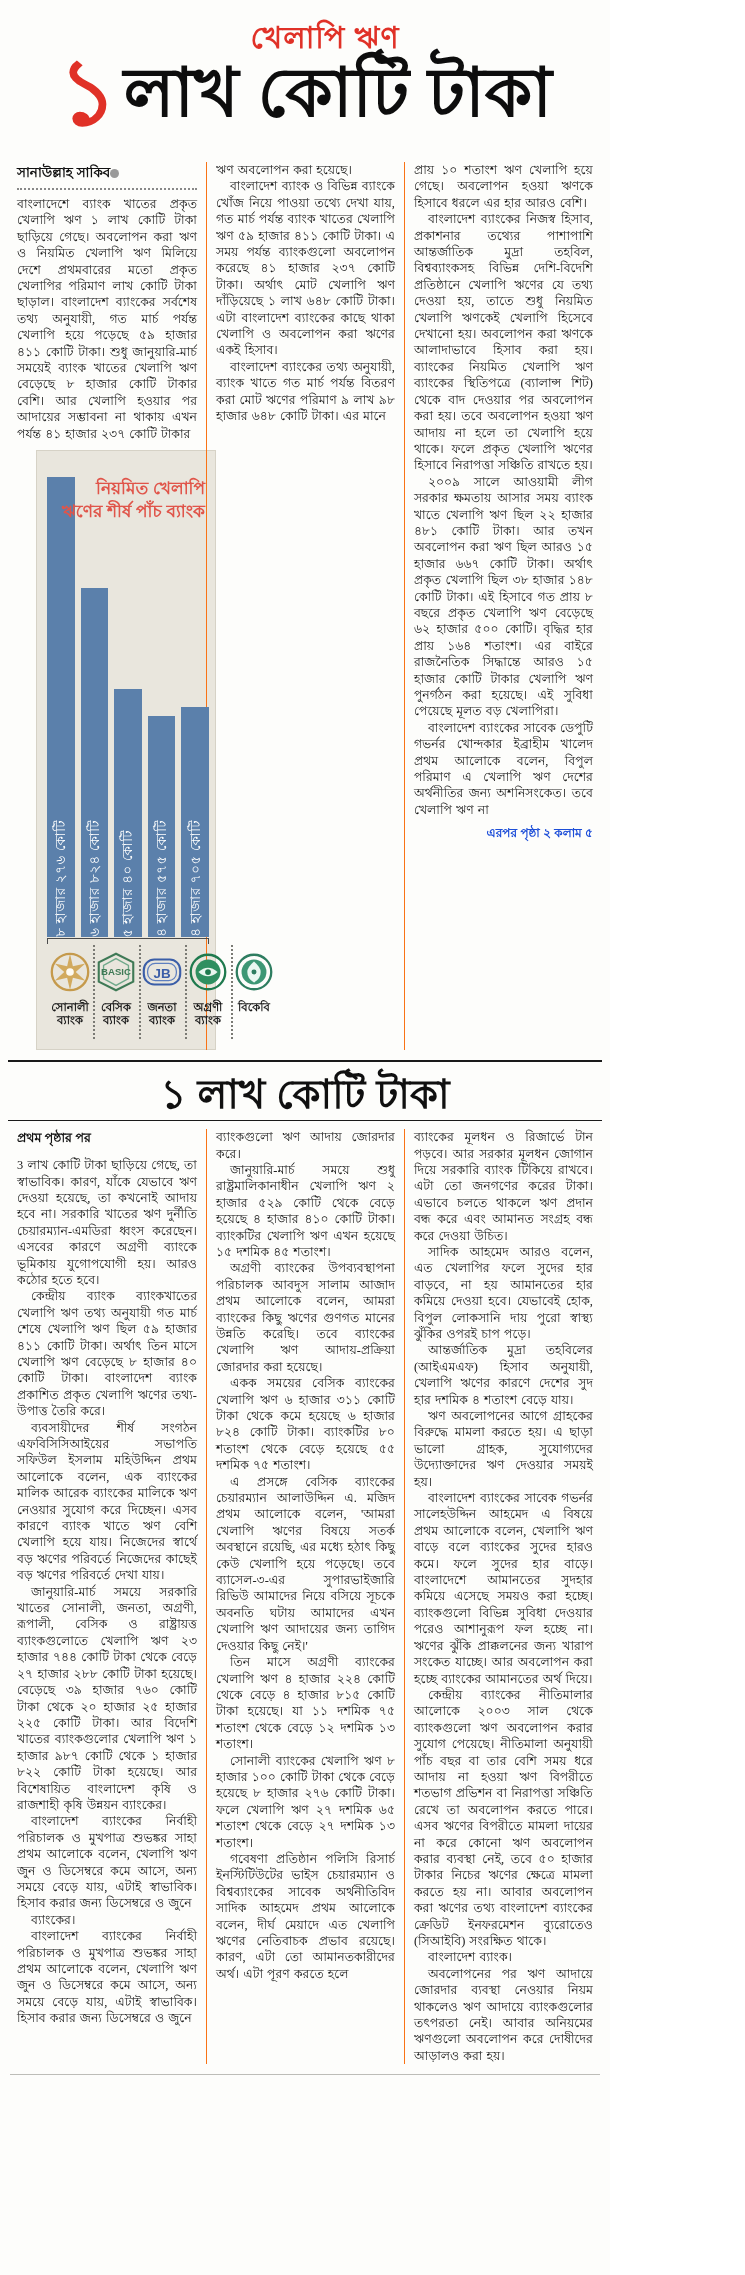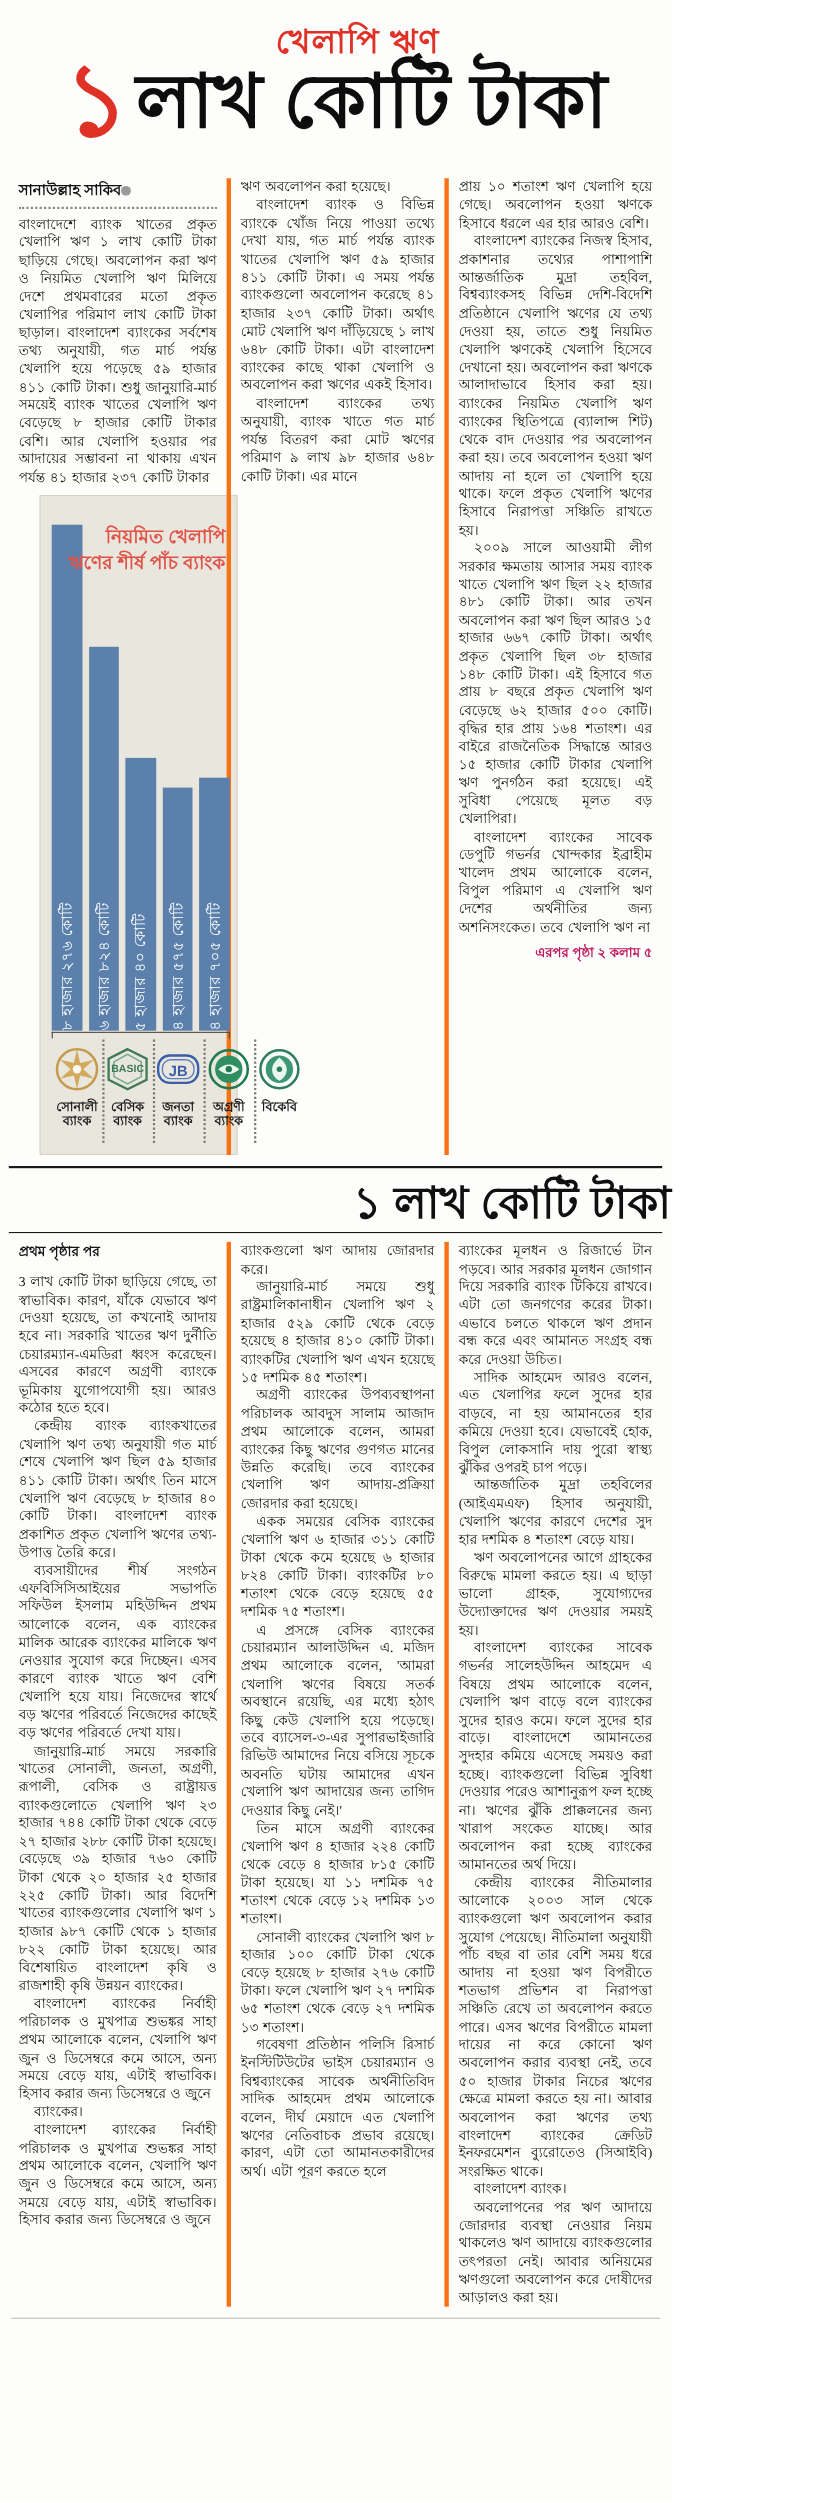--- a/index.html
+++ b/index.html
@@ -72,21 +72,21 @@
     gap: 0;
     padding: 0 8px;
     box-sizing: border-box;
   }
   .col {
     width: 33.33%;
     box-sizing: border-box;
     padding: 0 9px;
     position: relative;
   }
-  .col + .col { border-left: 4px solid #f97316; }
+  .col + .col { border-left: 1px solid #f97316; }
 
   .byline {
     font-family: "Liberation Sans", "DejaVu Sans", sans-serif;
     font-weight: bold;
     font-size: 13.5px;
     color: #111;
     margin: 0 0 2px 0;
     display: flex;
     align-items: center;
     gap: 0;
@@ -235,30 +235,30 @@
     text-align: center;
     line-height: 13px;
   }
 
   .jump-note {
     font-family: "Liberation Sans", "DejaVu Sans", sans-serif;
     font-weight: bold;
     font-size: 12px;
     text-align: right;
     margin-top: 6px;
-    color: #be185d;
+    color: #1d4ed8;
   }
 
   
   .sec-rule-top {
     border-top: 2px solid #1a1a1a;
     margin: 10px 8px 0 8px;
   }
   .sec-headline {
-    text-align: right;
+    text-align: center;
     font-family: "Liberation Sans", "DejaVu Sans", sans-serif;
     font-weight: bold;
     font-size: 40px;
     color: #101010;
     margin: 10px 0 4px 0;
     line-height: 1.1;
   }
   .sec-rule-bot {
     border-top: 1px solid #1a1a1a;
     margin: 2px 8px 8px 8px;

